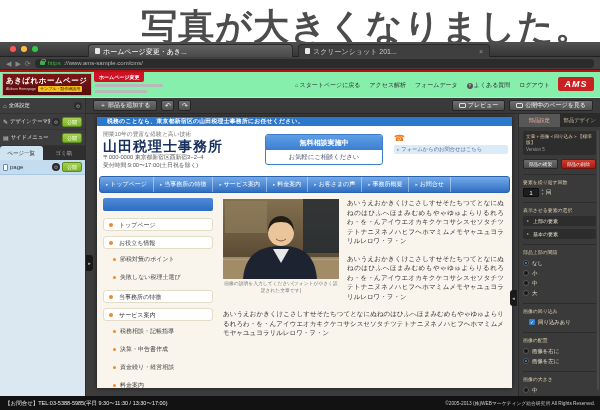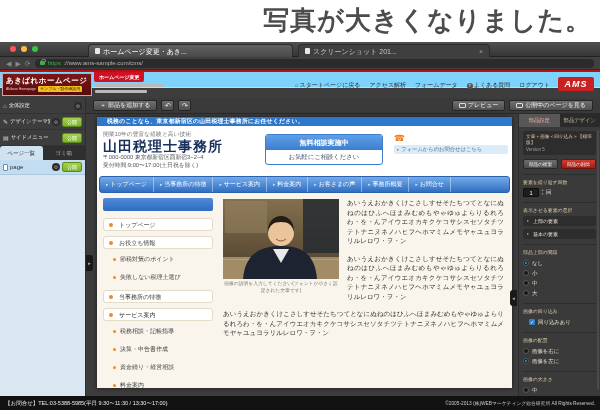--- a/index.html
+++ b/index.html
@@ -2,21 +2,21 @@
 <html><head>
 <meta charset="utf-8">
 <style>
   * { margin:0; padding:0; box-sizing:border-box; }
   html,body { background:#fff; }
   #stage {
     position:relative; width:600px; height:410px; overflow:hidden;
     background:#fff; font-family:"Liberation Sans","DejaVu Sans",sans-serif;
   }
   
-  .headline { position:absolute; top:3px; right:8px; font-size:26px; font-weight:bold; color:#4c4c4c; letter-spacing:1px;margin-left:36px; }
+  .headline { position:absolute; top:3px; right:8px; font-size:36px; font-weight:bold; color:#4c4c4c; letter-spacing:1px;margin-left:36px; }
 
   
   .browser { position:absolute; top:42px; left:0; width:600px; height:368px; background:#3d3d3d; }
   .tabbar { position:relative; height:15px; background:linear-gradient(#505050,#363636); border-bottom:1px solid #222; }
   .tl { position:absolute; top:4px; width:6px; height:6px; border-radius:50%; }
   .tl.r { left:10px; background:#fc5753; } .tl.y { left:21px; background:#fdbc40; } .tl.g { left:32px; background:#33c748; }
   .btab { position:absolute; top:2px; height:13px; border-radius:4px 4px 0 0; font-size:7px; line-height:13px; padding:0 6px; display:flex; align-items:center; gap:3px; white-space:nowrap; overflow:hidden; }
   .btab .pageglyph { width:5px; height:6px; background:#e8e8e8; border-radius:1px; flex:none; }
   .btab.active { left:88px; width:205px; background:linear-gradient(#616161,#4a4a4a); color:#fff; border:1px solid #2a2a2a; border-bottom:none; }
   .btab.other  { left:298px; width:192px; background:#3f3f3f; color:#c8c8c8; border:1px solid #2c2c2c; border-bottom:none; }
@@ -24,21 +24,21 @@
   .urlbar { height:13px; background:#404040; border-bottom:1px solid #2a2a2a; display:flex; align-items:center; gap:4px; padding:0 6px; }
   .navglyph { font-size:7px; color:#8a8a8a; line-height:13px; }
   .urlfield { flex:1; height:9px; background:#2b2b2b; border-radius:4px; display:flex; align-items:center; gap:3px; padding:0 5px; }
   .lock { width:5px; height:4px; background:#3fae49; border-radius:1px; position:relative; flex:none; }
   .lock::before { content:""; position:absolute; left:1px; top:-2px; width:3px; height:2px; border:1px solid #3fae49; border-bottom:none; border-radius:2px 2px 0 0; }
   .urltext { font-size:6px; line-height:9px; white-space:nowrap; }
   .scheme { color:#3fae49; } .urlrest { color:#b5b5b5; }
 
   
   .redline { height:2px; background:#b51212; }
-  .cmshead { position:relative; height:16px; background:#7dd3fc; border-bottom:1px solid #d8d8d8; }
+  .cmshead { position:relative; height:26px; background:#86efac; border-bottom:1px solid #d8d8d8; }
   .logo { position:absolute; left:2px; top:1px; width:90px; height:23px; background:linear-gradient(#7d1616,#560c0c); border:1px solid #caa7a7; color:#fff; padding:2px 3px; }
   .logo-title { font-family:"Liberation Serif","DejaVu Serif",serif; font-size:7.5px; font-weight:bold; letter-spacing:.5px; line-height:9px; white-space:nowrap; }
   .logo-row { display:flex; align-items:center; gap:2px; margin-top:1px; }
   .logo-sub { font-size:3.5px; color:#e6c6c6; white-space:nowrap; }
   .badge { background:#f2c01e; color:#3b1502; font-size:4px; line-height:6px; padding:0 2px; border-radius:1px; white-space:nowrap; }
   .pagetab { position:absolute; left:94px; top:0; background:#cf1126; color:#fff; font-size:5px; font-weight:bold; line-height:8px; padding:1px 5px; border-radius:0 0 2px 2px; }
   .metabar { position:absolute; height:3px; background:#b9b9b9; border-radius:1px; }
   .topnav { position:absolute; right:50px; top:9px; display:flex; align-items:center; gap:9px; font-size:6px; color:#333; white-space:nowrap; }
   .topnav .ic { font-size:6px; color:#444; margin-right:1px; }
   .qmark { display:inline-block; width:6px; height:6px; border-radius:50%; background:#555; color:#fff; font-size:4.5px; line-height:6px; text-align:center; margin-right:1px; }

